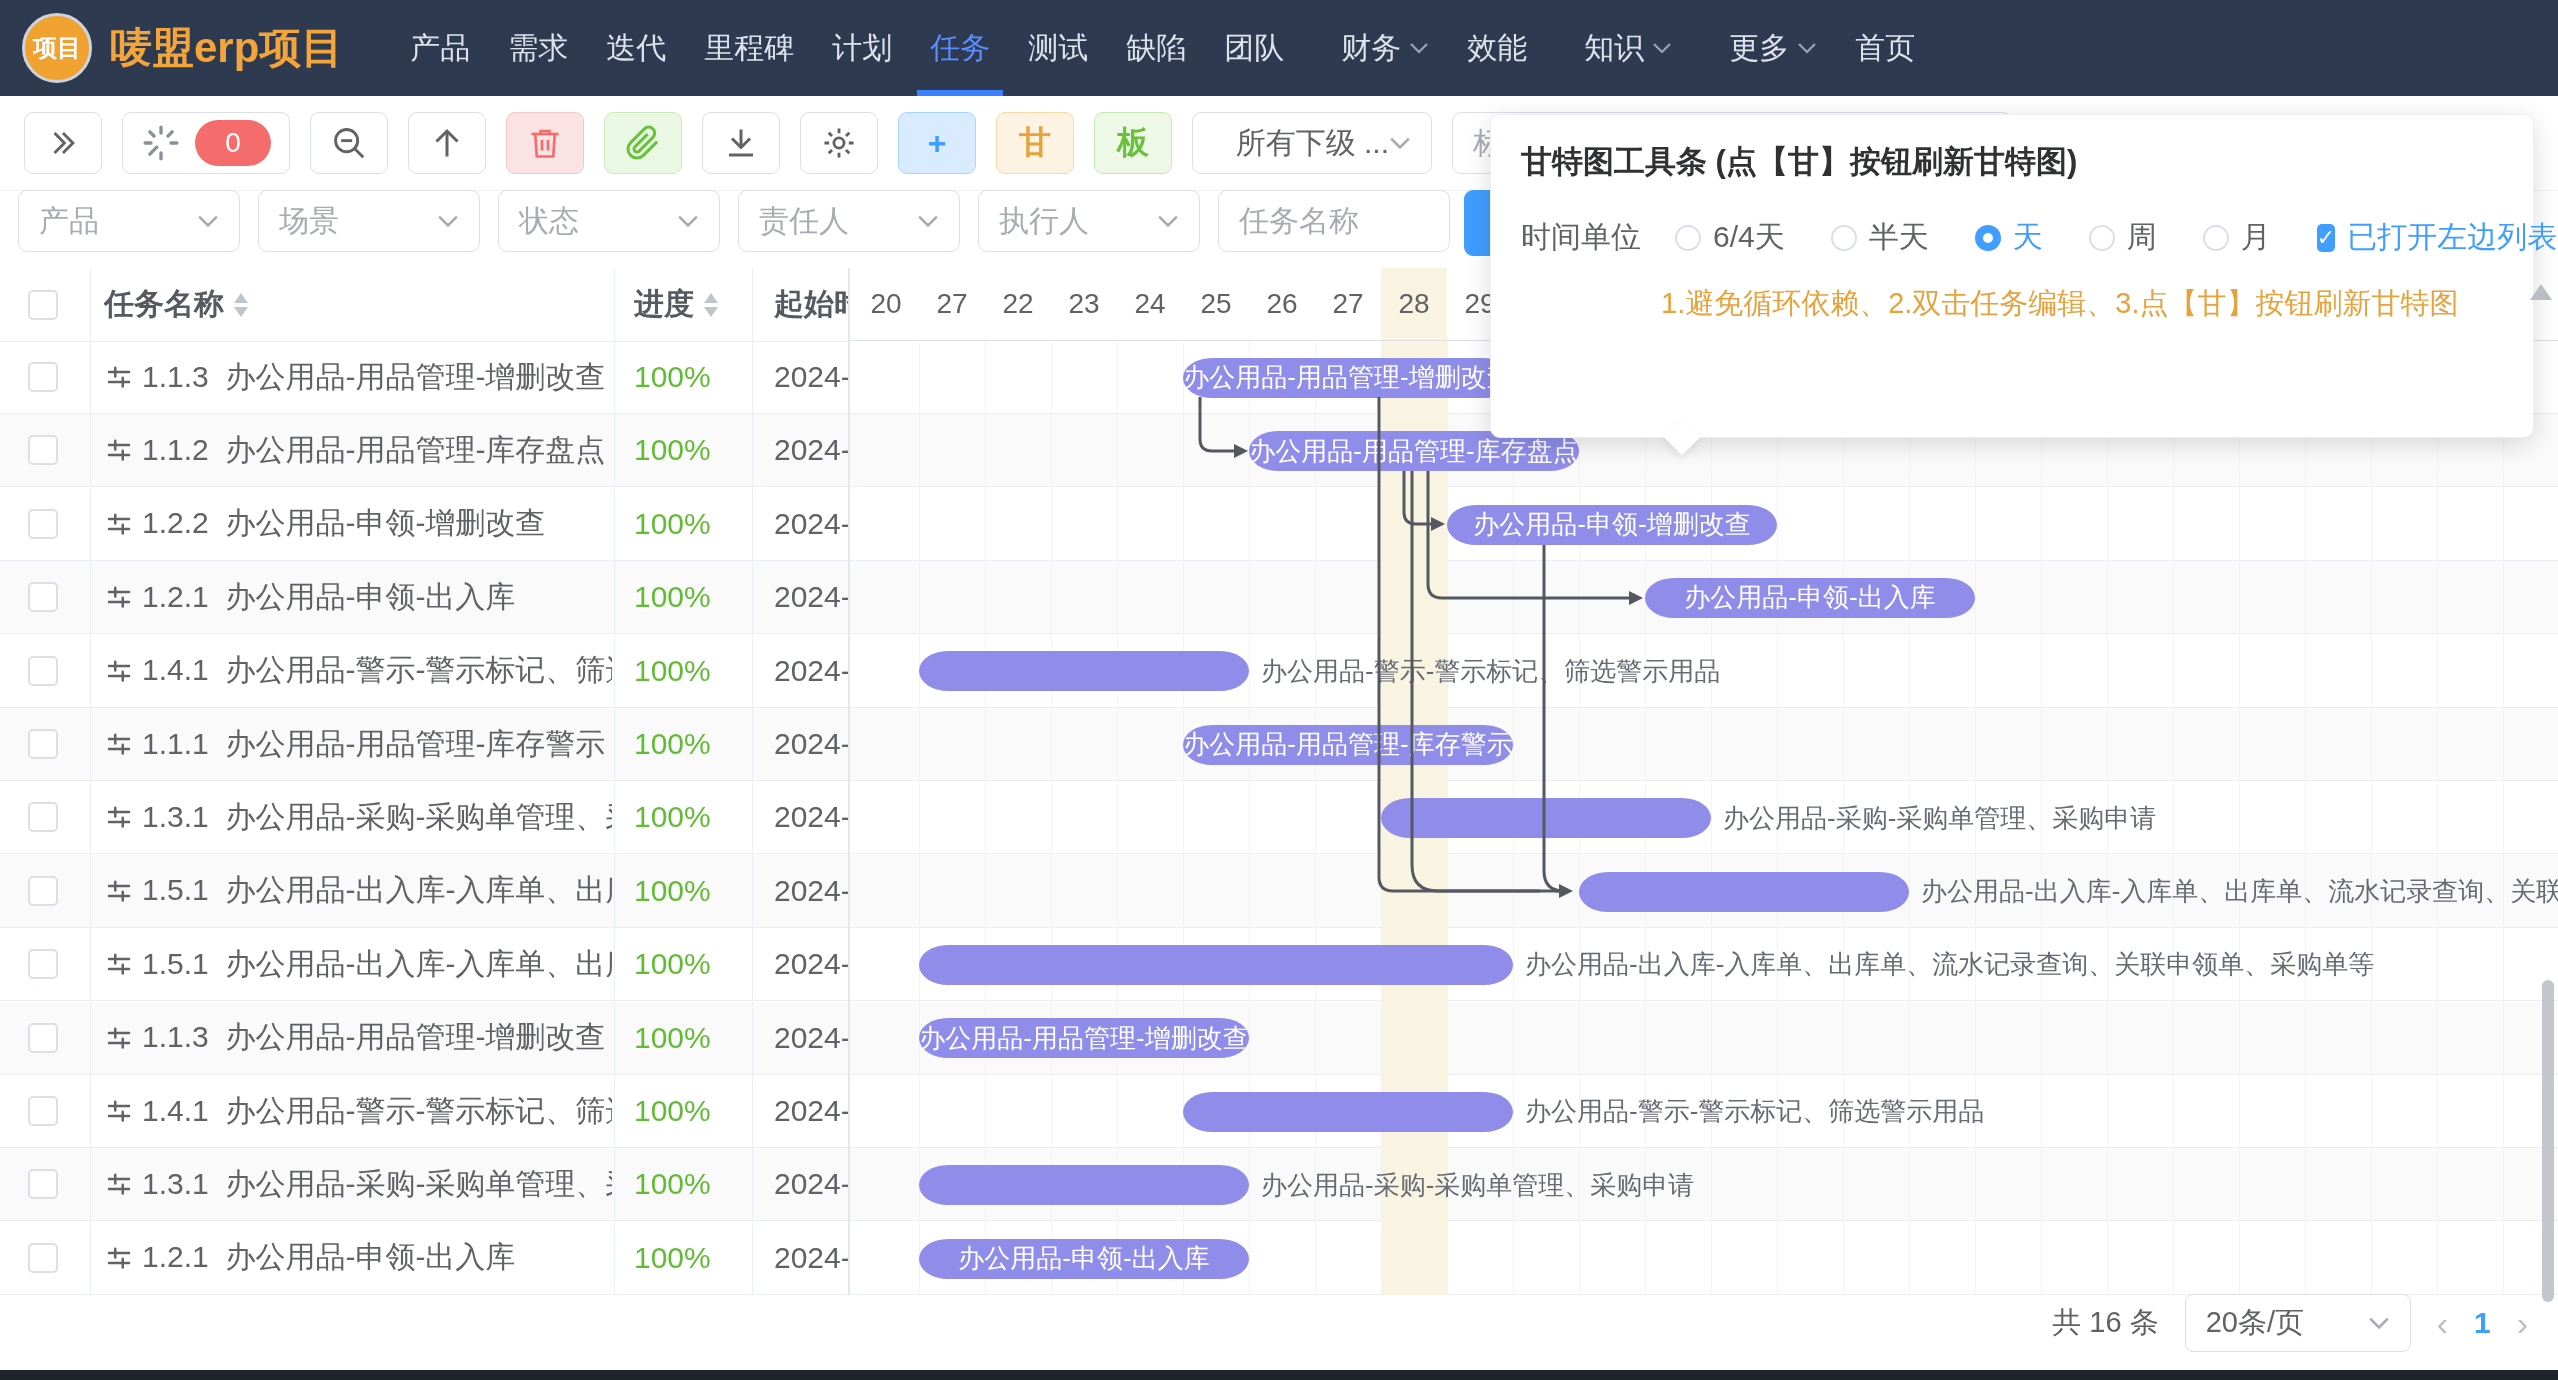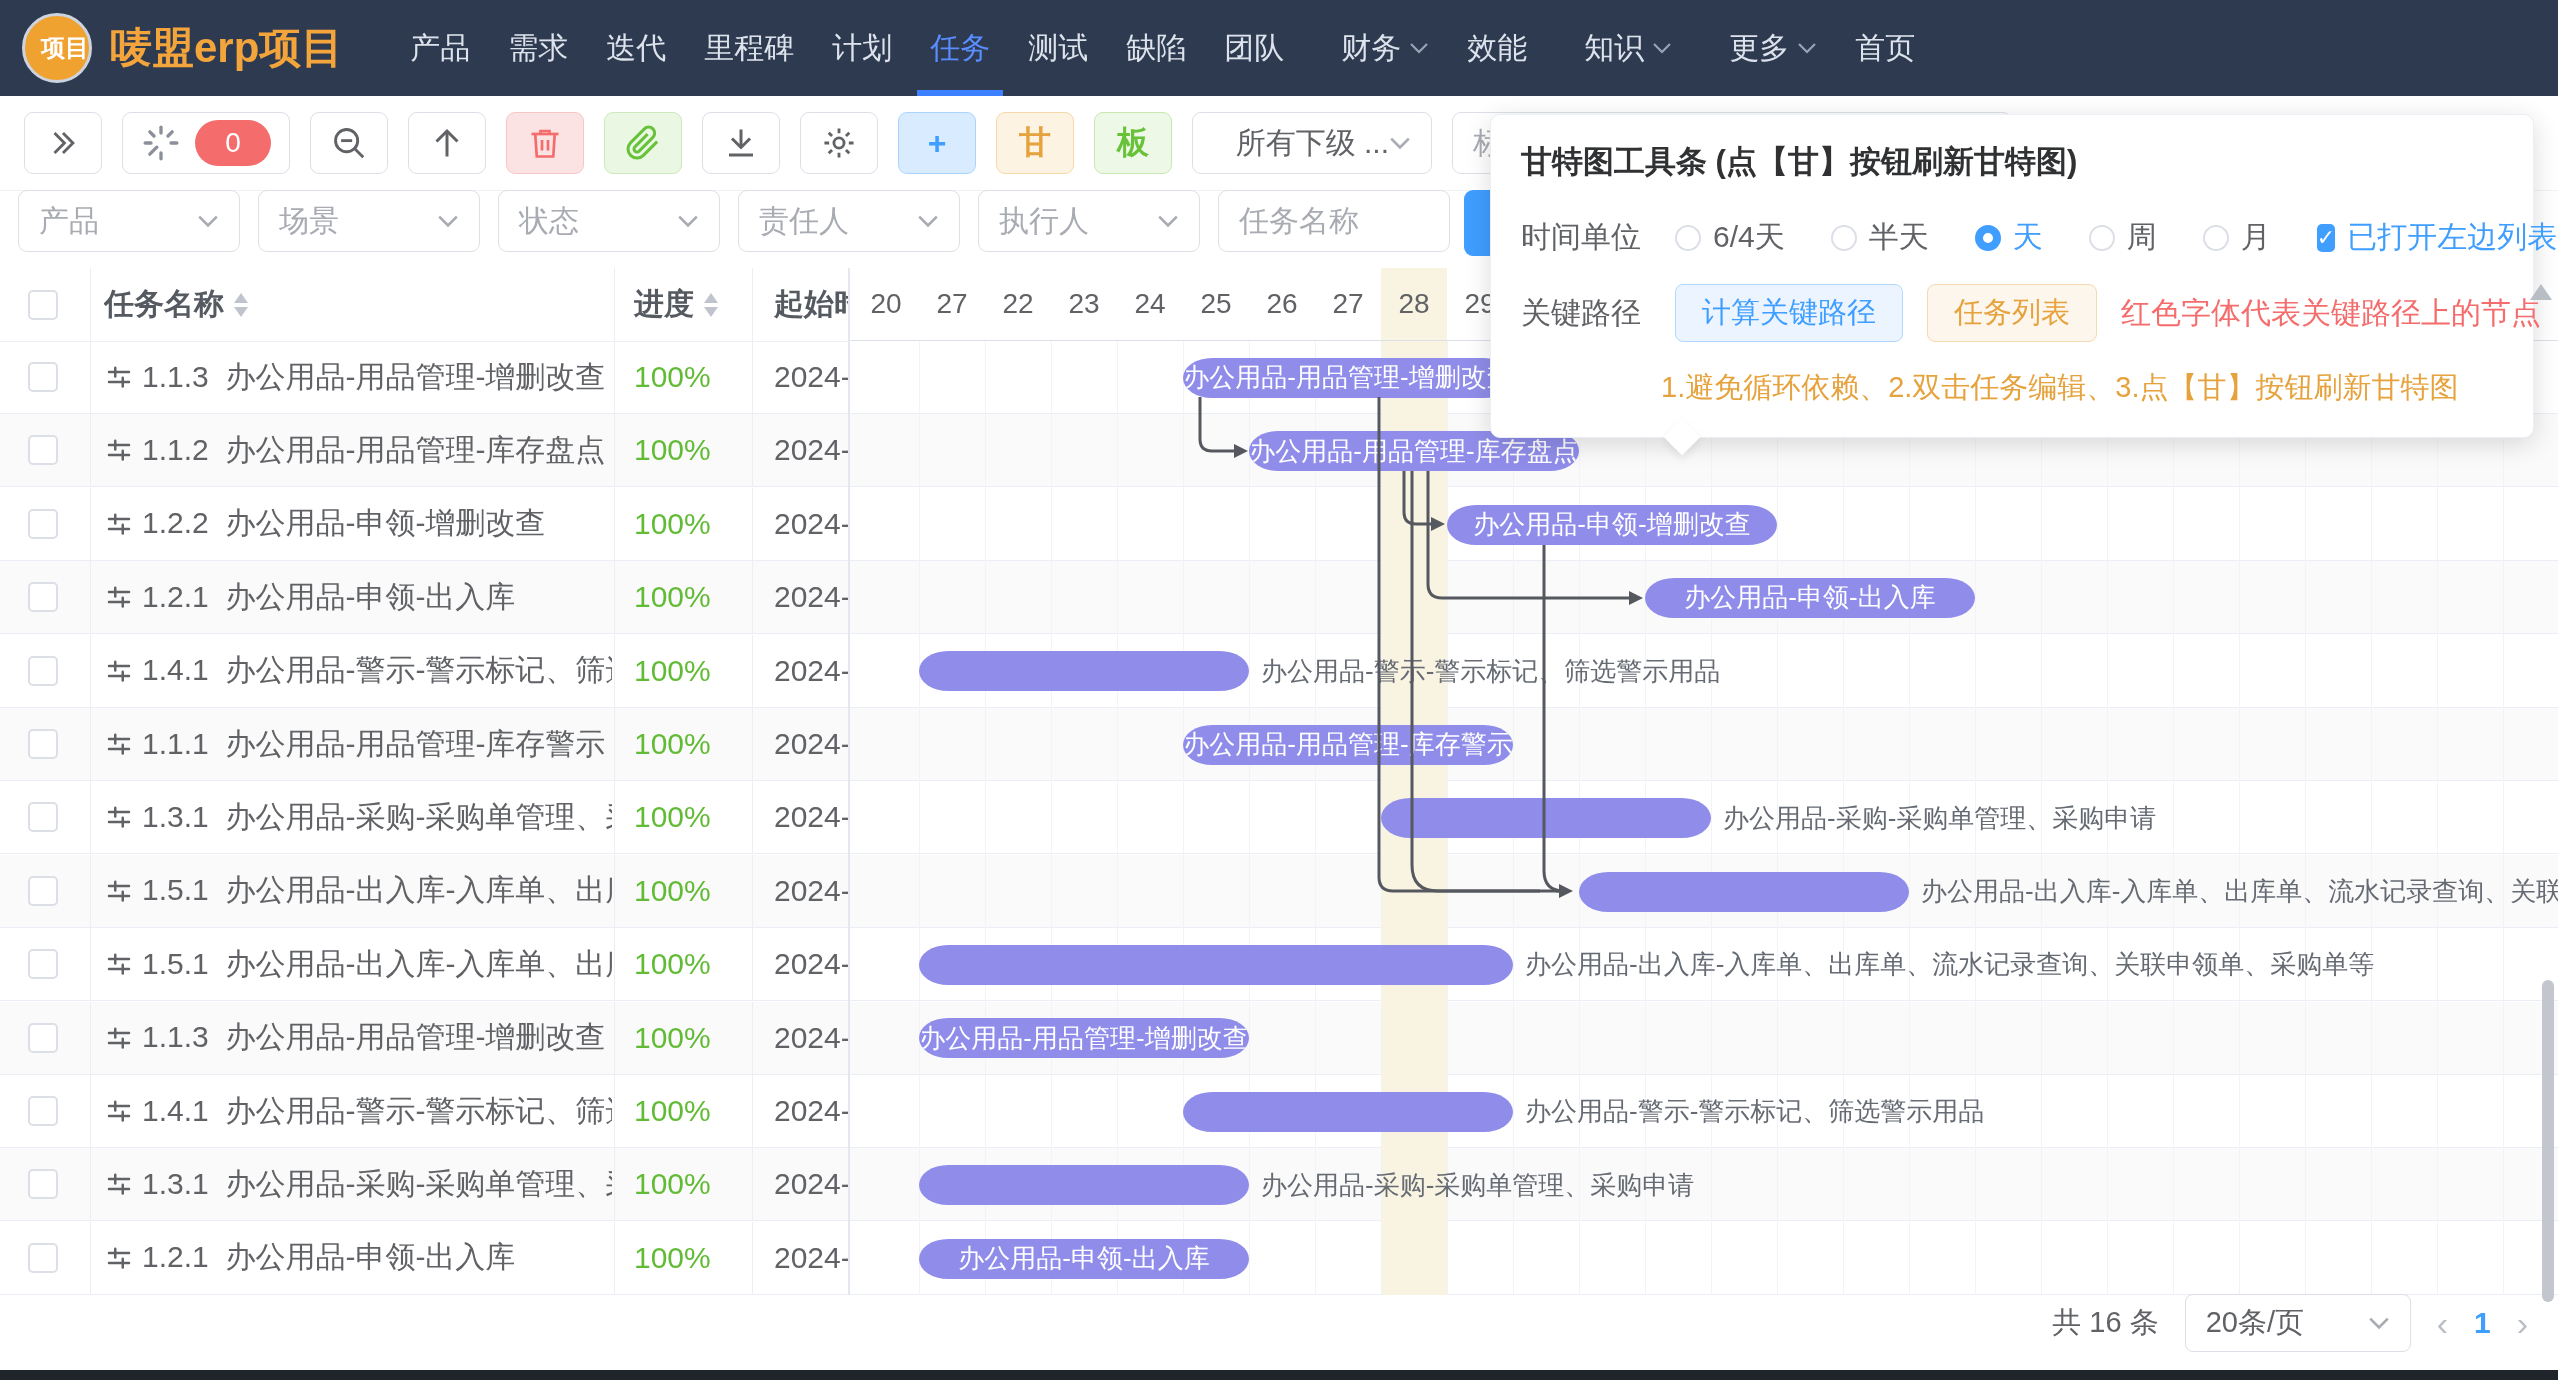--- a/index.html
+++ b/index.html
@@ -4,21 +4,21 @@
 <style>
   html,body{margin:0;padding:0;}
   body{
     width:2558px;height:1380px;position:relative;overflow:hidden;background:#fff;
     font-family:"Liberation Sans","DejaVu Sans",sans-serif;color:#606266;
     -webkit-font-smoothing:antialiased;
   }
   
   .navbar{position:absolute;left:0;top:0;width:2558px;height:96px;background:#2e3a50;display:flex;align-items:center;}
   .logo{width:64px;height:64px;border-radius:50%;background:#efa230;border:3px solid #cdd4e0;color:#fff;
-        font-weight:bold;font-size:24px;display:flex;align-items:center;justify-content:flex-end;margin-left:22px;flex:0 0 auto;}
+        font-weight:bold;font-size:24px;display:flex;align-items:center;justify-content:center;margin-left:22px;flex:0 0 auto;}
   .brand{color:#f3a43b;font-size:42px;font-weight:bold;margin:0 48px 0 18px;white-space:nowrap;}
   .nav-items{display:flex;align-items:center;height:96px;}
   .nav-item{position:relative;height:96px;line-height:96px;font-size:30px;color:#dde3ec;margin:0 19px;cursor:pointer;white-space:nowrap;display:flex;align-items:center;gap:8px;}
   .nav-item.gap{margin-left:38px;}
   .nav-item.active{color:#5a8dff;}
   .nav-item.active::after{content:"";position:absolute;left:50%;transform:translateX(-50%);bottom:0;width:86px;height:6px;background:#3d80ff;}
   .nav-chev{width:20px;height:14px;}
   
   .toolbar{position:absolute;left:0;top:96px;width:2558px;height:94px;background:#fff;display:flex;align-items:center;border-bottom:1px solid #f0f2f5;}
   .tb{height:62px;min-width:78px;margin-left:20px;border:1px solid #dcdfe6;border-radius:9px;background:#fff;
@@ -687,26 +687,20 @@
           <span class="rl">周</span>
         </span>
         <span class="radio">
           <span class="dot"></span>
           <span class="rl">月</span>
         </span>
       </span>
     <span class="ttcb">✓</span>
     <span class="ttcb-lbl">已打开左边列表</span>
   </div>
-  <div class="tt-row">
-    <span class="lab">关键路径</span>
-    <span class="tt-btn blue">计算关键路径</span>
-    <span class="tt-btn orange">任务列表</span>
-    <span class="tt-red">红色字体代表关键路径上的节点</span>
-  </div>
   <div class="tt-tips">1.避免循环依赖、2.双击任务编辑、3.点【甘】按钮刷新甘特图</div>
   <div class="tri"></div>
 </div>
 
 <div class="pager">
   <span>共 16 条</span>
   <span class="pg-select">
     <span>20条/页</span>
     <svg class="chev" viewBox="0 0 20 12">
         <polyline points="2,2 10,10 18,2" fill="none" stroke="#a8abb2" stroke-width="2.4"></polyline>

